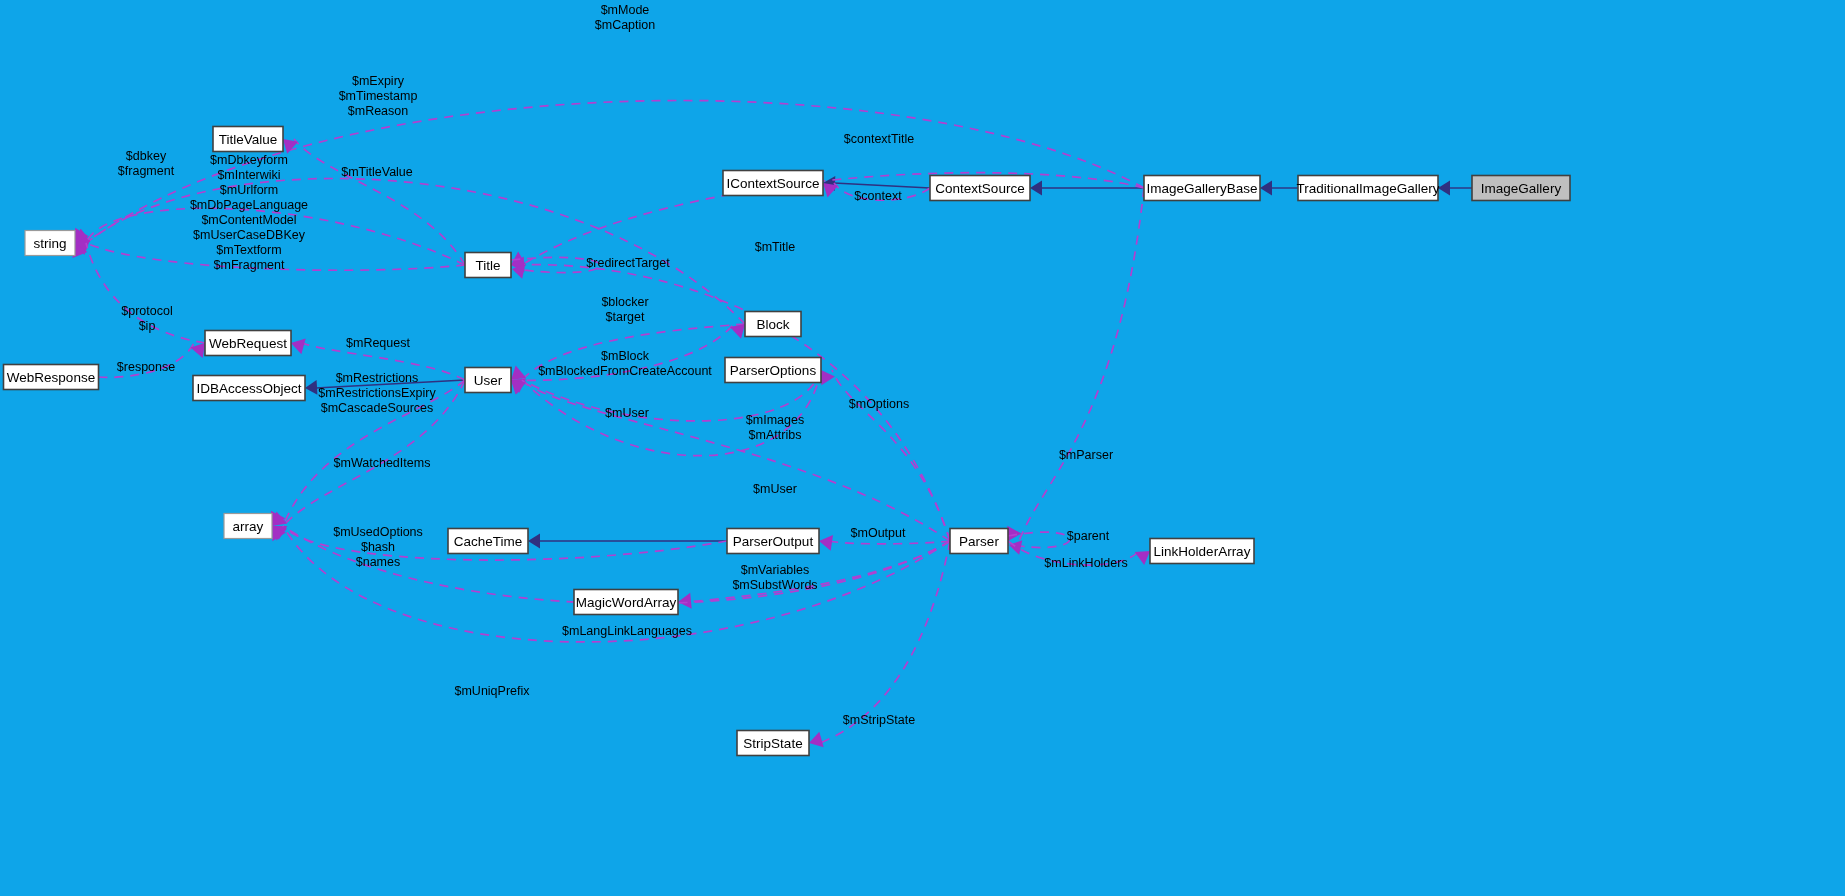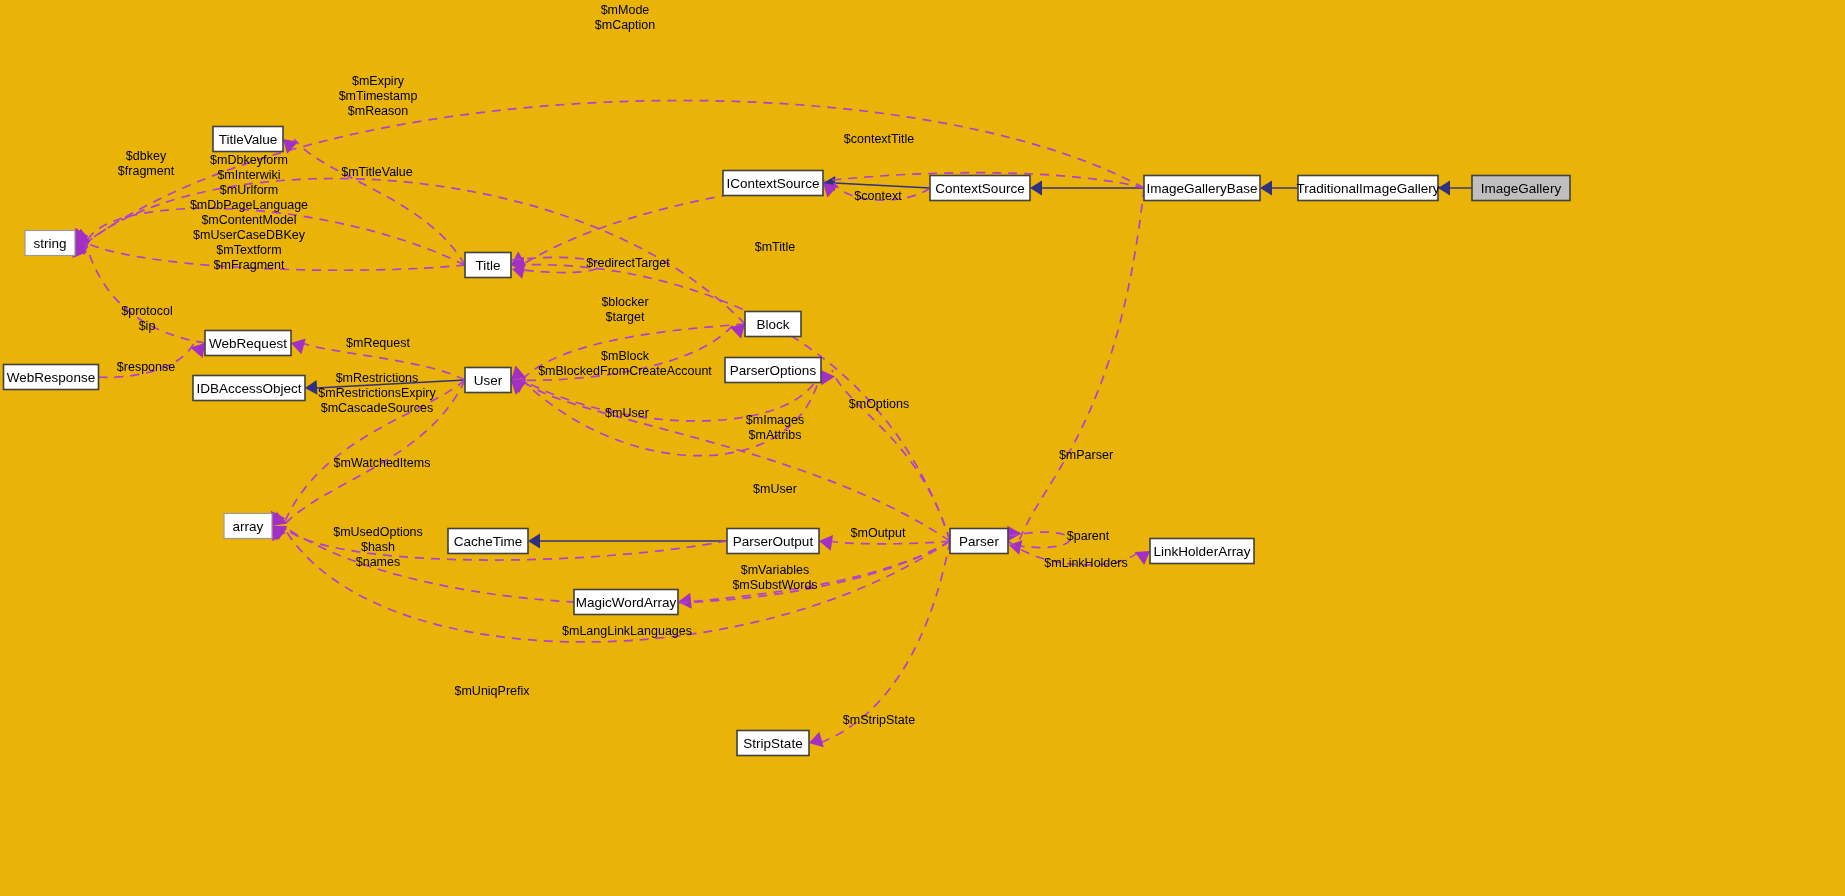--- a/index.html
+++ b/index.html
@@ -4,21 +4,21 @@
 <style>
   html, body {
     margin: 0;
     padding: 0;
     background: #ffffff;
   }
   #diagram-root {
     position: relative;
     width: 1845px;
     height: 896px;
-    background: #eab308;
+    background: #0ea5e9;
     font-family: "Liberation Sans", sans-serif;
     overflow: hidden;
   }
   svg#graph {
     position: absolute;
     left: 0;
     top: 0;
     width: 1845px;
     height: 896px;
   }

